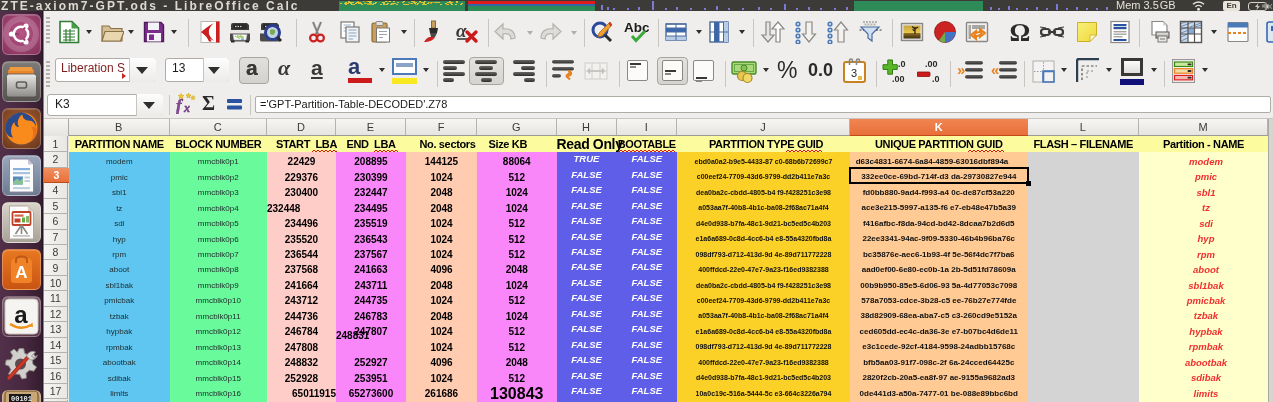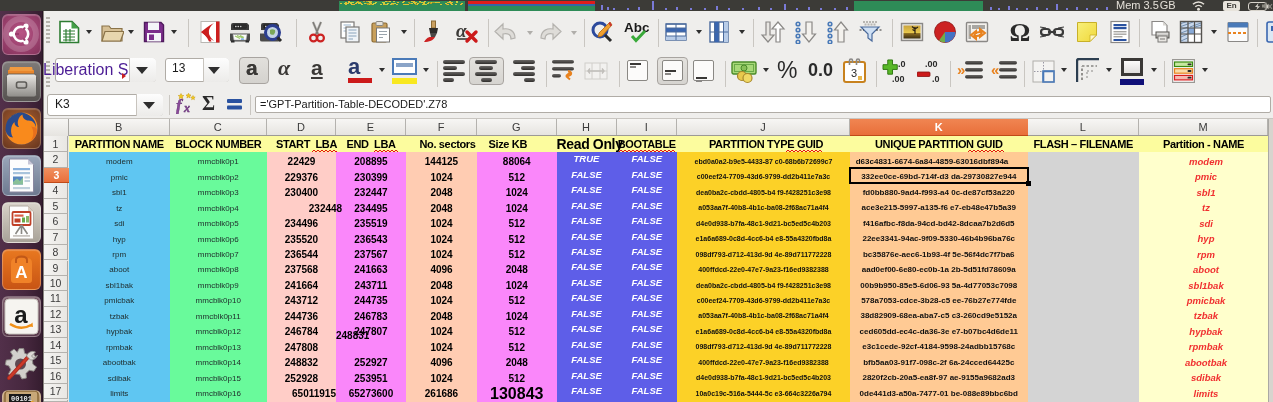--- a/index.html
+++ b/index.html
@@ -4,20 +4,21 @@
 html,body{width:1273px;height:402px;overflow:hidden;}
 body{font-family:"Liberation Sans",sans-serif;position:relative;background:#efeeec;}
 .ab{position:absolute;}
 svg{display:block;}
 .sep1{position:absolute;top:19px;width:1px;height:28px;background:#c9c6c1;}
 .sep2{position:absolute;top:61px;width:1px;height:26px;background:#c9c6c1;}
 .dd{position:absolute;width:0;height:0;border-left:3.5px solid transparent;border-right:3.5px solid transparent;border-top:4px solid #2e2e2e;}
 .grip{position:absolute;width:4px;background-image:repeating-linear-gradient(to bottom,#b5b2ac 0 2px,#efeeec 2px 4px);}
 </style></head><body>
 <div class="ab" style="left:0;top:0;width:1273px;height:11px;background:#3c3b37;overflow:hidden;">
+    <div class="ab" style="left:1px;top:-1px;color:#dedad2;font-size:12px;font-weight:bold;letter-spacing:2.05px;white-space:nowrap;">ZTE-axiom7-GPT.ods - LibreOffice Calc</div>
     <div class="ab" style="left:339px;top:1px;width:126px;height:10px;background:#2e8b57;"></div>
     <div class="ab" style="left:418.9px;top:1.1px;width:2px;height:1px;background:#c8d040;"></div>
     <div class="ab" style="left:369.6px;top:1.4px;width:2px;height:1px;background:#d6c832;"></div>
     <div class="ab" style="left:423.6px;top:3.9px;width:2px;height:1px;background:#d6c832;"></div>
     <div class="ab" style="left:412.8px;top:1.1px;width:2px;height:1px;background:#d6c832;"></div>
     <div class="ab" style="left:366.3px;top:2.6px;width:2px;height:1px;background:#d6c832;"></div>
     <div class="ab" style="left:409.2px;top:3.3px;width:2px;height:1px;background:#b8a020;"></div>
     <div class="ab" style="left:366.6px;top:2.9px;width:2px;height:1px;background:#d6c832;"></div>
     <div class="ab" style="left:433.9px;top:1.5px;width:2px;height:1px;background:#b8a020;"></div>
     <div class="ab" style="left:381.5px;top:1.5px;width:2px;height:1px;background:#c8d040;"></div>
@@ -576,21 +577,21 @@
 <rect x="2" y="2.5" width="20" height="5" fill="#4a7ab8"></rect>
 <path d="M2 13 H22" stroke="#e8821e" stroke-width="1.8" stroke-dasharray="3 2"></path>
   </svg>
 <div class="sep1" style="left:1257px;"></div>
 <svg class="ab" style="left:1266px;top:20px;" width="24" height="24" viewBox="0 0 24 24">
     <rect x="1" y="2" width="23" height="20" rx="2" fill="#dce8f4" stroke="#3a66b0" stroke-width="1.6"></rect>
     <rect x="5" y="6" width="8" height="5" fill="#3a66b0"></rect>
   </svg>
 <div class="grip" style="left:46px;top:61px;height:26px;"></div>
 <div class="ab" style="left:55px;top:58px;width:101px;height:24px;background:#fff;border:1px solid #b0aca6;border-radius:3px;"></div>
-<div class="ab" style="left:43px;top:61px;font-size:16px;color:#4c1d95;">Liberation S</div>
+<div class="ab" style="left:61px;top:61px;font-size:12px;color:#7f1d1d;">Liberation S</div>
 <div class="ab" style="left:122px;top:73px;width:0;height:0;border-top:3px solid transparent;border-bottom:3px solid transparent;border-left:4px solid #cc2222;"></div>
 <div class="ab" style="left:129px;top:58px;width:27px;height:24px;border-left:1px solid #c8c4be;border-radius:0 3px 3px 0;background:linear-gradient(#fdfdfd,#ecebe9);"></div>
 <span class="dd" style="left:136px;top:67px;border-left-width:6px;border-right-width:6px;border-top-width:7px;"></span>
 <div class="ab" style="left:165px;top:58px;width:64px;height:24px;background:#fff;border:1px solid #b0aca6;border-radius:3px;"></div>
 <div class="ab" style="left:172px;top:61px;font-size:12px;color:#1a1a1a;">13</div>
 <div class="ab" style="left:203px;top:58px;width:26px;height:24px;border-left:1px solid #c8c4be;border-radius:0 3px 3px 0;background:linear-gradient(#fdfdfd,#ecebe9);"></div>
 <span class="dd" style="left:208px;top:67px;border-left-width:6px;border-right-width:6px;border-top-width:7px;"></span>
 <div class="ab" style="left:239px;top:57px;width:30px;height:27px;border:1px solid #a8a4a0;border-radius:4px;background:linear-gradient(#e2e0dc,#d4d2ce);"></div>
 <div class="ab" style="left:246px;top:56px;font-size:21px;font-weight:bold;color:#3a3836;text-shadow:0 0 0.6px #3a3836;">a</div>
 <div class="ab" style="left:278px;top:55px;font-size:22px;font-style:italic;font-family:'Liberation Serif',serif;color:#3a3836;font-weight:bold;">α</div>
@@ -862,21 +863,21 @@
 <div class="ab" style="left:336px;top:185.1px;width:70px;height:15.45px;text-align:center;line-height:15.45px;white-space:nowrap;overflow:hidden;font-size:10px;font-weight:bold;color:#000;">232447</div>
 <div class="ab" style="left:406px;top:185.1px;width:71px;height:15.45px;text-align:center;line-height:15.45px;white-space:nowrap;overflow:hidden;font-size:10px;font-weight:bold;color:#000;">2048</div>
 <div class="ab" style="left:477px;top:185.1px;width:79.5px;height:15.45px;text-align:center;line-height:15.45px;white-space:nowrap;overflow:hidden;font-size:10px;font-weight:bold;color:#000;">1024</div>
 <div class="ab" style="left:556.5px;top:182.1px;width:60.0px;height:15.45px;text-align:center;line-height:15.45px;white-space:nowrap;overflow:hidden;font-size:9.5px;font-weight:bold;font-style:italic;color:#fff;">FALSE</div>
 <div class="ab" style="left:616.5px;top:182.1px;width:60.5px;height:15.45px;text-align:center;line-height:15.45px;white-space:nowrap;overflow:hidden;font-size:9.5px;font-weight:bold;font-style:italic;color:#fff;">FALSE</div>
 <div class="ab" style="left:677px;top:184.8px;width:173px;height:15.45px;text-align:center;line-height:15.45px;white-space:nowrap;overflow:hidden;font-size:7px;font-weight:bold;color:#101010;">dea0ba2c-cbdd-4805-b4 f9-f428251c3e98</div>
 <div class="ab" style="left:850px;top:184.8px;width:177.5px;height:15.45px;text-align:center;line-height:15.45px;white-space:nowrap;overflow:hidden;font-size:8px;font-weight:bold;color:#101010;">fd0bb880-9ad4-f993-a4 0c-de87cf53a220</div>
 <div class="ab" style="left:1141.5px;top:184.8px;width:129.0px;height:15.45px;text-align:center;line-height:15.45px;white-space:nowrap;overflow:hidden;font-size:9.5px;font-weight:bold;font-style:italic;color:#f03030;">sbl1</div>
 <div class="ab" style="left:69px;top:200.6px;width:100.5px;height:15.45px;text-align:center;line-height:15.45px;white-space:nowrap;overflow:hidden;font-size:8px;color:#1e2a2a;">tz</div>
 <div class="ab" style="left:169.5px;top:200.6px;width:97.5px;height:15.45px;text-align:center;line-height:15.45px;white-space:nowrap;overflow:hidden;font-size:8px;color:#1e2a2a;">mmcblk0p4</div>
-<div class="ab" style="left:267px;top:200.6px;width:69px;height:15.45px;text-align:center;line-height:15.45px;white-space:nowrap;overflow:hidden;font-size:10px;font-weight:bold;color:#000;margin-left:24px;">232448</div>
+<div class="ab" style="left:267px;top:200.6px;width:69px;height:15.45px;text-align:left;line-height:15.45px;white-space:nowrap;overflow:hidden;font-size:10px;font-weight:bold;color:#000;">232448</div>
 <div class="ab" style="left:336px;top:200.6px;width:70px;height:15.45px;text-align:center;line-height:15.45px;white-space:nowrap;overflow:hidden;font-size:10px;font-weight:bold;color:#000;">234495</div>
 <div class="ab" style="left:406px;top:200.6px;width:71px;height:15.45px;text-align:center;line-height:15.45px;white-space:nowrap;overflow:hidden;font-size:10px;font-weight:bold;color:#000;">2048</div>
 <div class="ab" style="left:477px;top:200.6px;width:79.5px;height:15.45px;text-align:center;line-height:15.45px;white-space:nowrap;overflow:hidden;font-size:10px;font-weight:bold;color:#000;">1024</div>
 <div class="ab" style="left:556.5px;top:197.6px;width:60.0px;height:15.45px;text-align:center;line-height:15.45px;white-space:nowrap;overflow:hidden;font-size:9.5px;font-weight:bold;font-style:italic;color:#fff;">FALSE</div>
 <div class="ab" style="left:616.5px;top:197.6px;width:60.5px;height:15.45px;text-align:center;line-height:15.45px;white-space:nowrap;overflow:hidden;font-size:9.5px;font-weight:bold;font-style:italic;color:#fff;">FALSE</div>
 <div class="ab" style="left:677px;top:200.2px;width:173px;height:15.45px;text-align:center;line-height:15.45px;white-space:nowrap;overflow:hidden;font-size:7px;font-weight:bold;color:#101010;">a053aa7f-40b8-4b1c-ba08-2f68ac71a4f4</div>
 <div class="ab" style="left:850px;top:200.2px;width:177.5px;height:15.45px;text-align:center;line-height:15.45px;white-space:nowrap;overflow:hidden;font-size:8px;font-weight:bold;color:#101010;">ace3e215-5997-a135-f6 e7-eb48e47b5a39</div>
 <div class="ab" style="left:1141.5px;top:200.2px;width:129.0px;height:15.45px;text-align:center;line-height:15.45px;white-space:nowrap;overflow:hidden;font-size:9.5px;font-weight:bold;font-style:italic;color:#f03030;">tz</div>
 <div class="ab" style="left:69px;top:216.0px;width:100.5px;height:15.45px;text-align:center;line-height:15.45px;white-space:nowrap;overflow:hidden;font-size:8px;color:#1e2a2a;">sdi</div>
 <div class="ab" style="left:169.5px;top:216.0px;width:97.5px;height:15.45px;text-align:center;line-height:15.45px;white-space:nowrap;overflow:hidden;font-size:8px;color:#1e2a2a;">mmcblk0p5</div>

